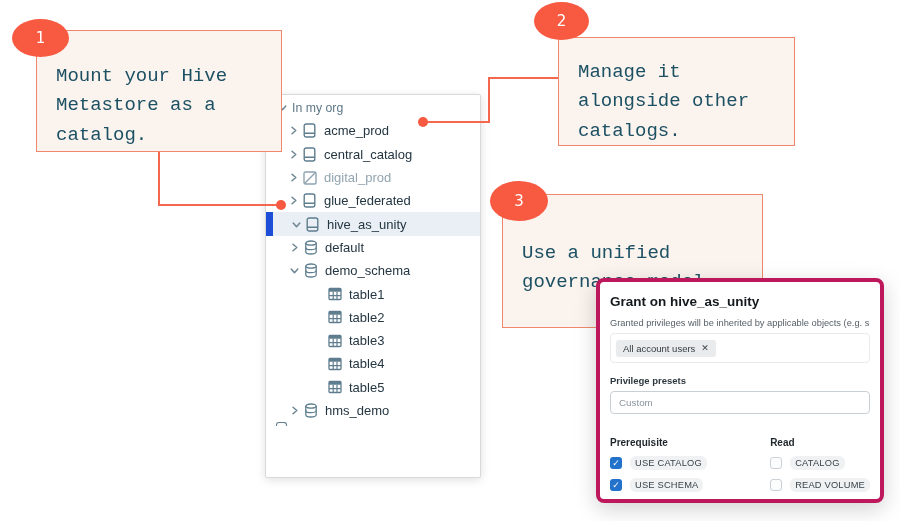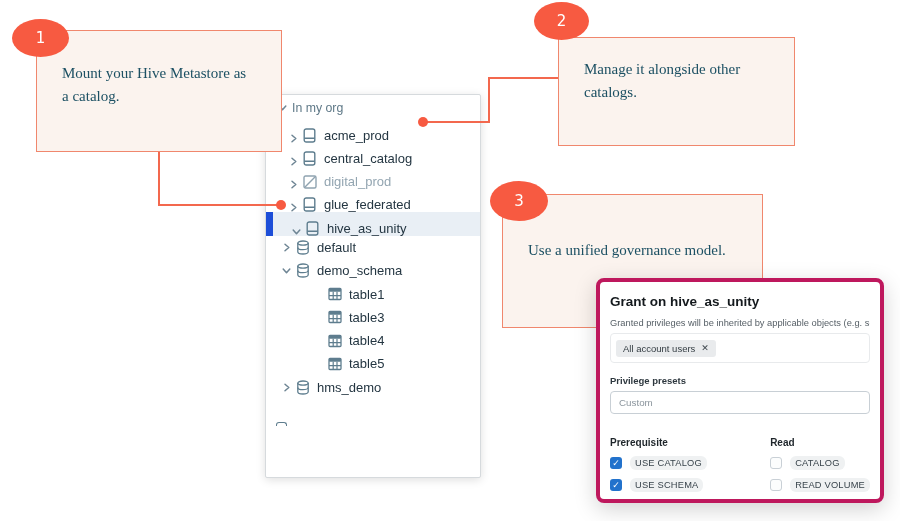--- a/index.html
+++ b/index.html
@@ -7,22 +7,22 @@
     position:relative; width:900px; height:521px; background:#fff; overflow:hidden;
     font-family:"Liberation Sans", sans-serif;
   }
 
   
   .callout { position:absolute; background:#FBF3EE; border:1.5px solid #F0876D; box-sizing:border-box; }
   #co1 { left:36px;  top:30px;  width:246px; height:122px; z-index:2; }
   #co2 { left:558px; top:37px;  width:237px; height:109px; z-index:3; }
   #co3 { left:502px; top:194px; width:261px; height:134px; z-index:2; }
   .callout p {
-    margin:13px; padding:0 12px; color:#1C5063;
-    font-family:Liberation Serif, serif; font-size:15px; line-height:1.55;
+    margin:7px; padding:0 12px; color:#1C5063;
+    font-family:Liberation Mono, monospace; font-size:19px; line-height:1.55;
   }
   #co1 p { margin-top:31px; }
   #co2 p { margin-top:20px; }
   #co3 p { margin-top:44px; }
 
   .badge {
     position:absolute; background:#F75A41; color:#fff; border-radius:50%;
     display:flex; align-items:center; justify-content:center;
     font-family:"DejaVu Sans", sans-serif; font-size:15px; z-index:4;
   }
@@ -42,21 +42,21 @@
   #dot2 { left:418px; top:117px; }
 
   
   .tree-panel {
     position:absolute; left:265px; top:94px; width:216px; height:384px;
     background:#fff; border:1px solid #D6DADD; border-radius:2px;
     box-shadow:0 2px 10px rgba(0,0,0,.13); z-index:1; box-sizing:border-box;
     padding-top:1px; overflow:hidden;
   }
   .tree-row { height:23.3px; display:flex; align-items:center; font-size:13px; color:#243642; cursor:default; }
-  .lv0 { padding-left:12px; } .lv1 { padding-left:23px;align-items:flex-end; } .lv2 { padding-left:16px; } .lv3 { padding-left:62px; }
+  .lv0 { padding-left:12px; } .lv1 { padding-left:23px; } .lv2 { padding-left:24px; } .lv3 { padding-left:62px; }
   .tree-row.selected { background:#E9EFF5; border-left:7px solid #1d4ed8; padding-left:19px; }
   .tree-row.root .lbl { color:#5E7887; font-size:12.3px; }
   .tree-row.muted .lbl { color:#93A5B1; }
   .chev { width:9px; margin-right:5px; display:flex; align-items:center; }
   .ticon { width:15px; margin-right:6px; display:flex; align-items:center; }
   .lbl { white-space:nowrap; }
 
   .icon-sliver {
     position:absolute; left:276px; top:422px; width:11px; height:4px;
     border:1.5px solid #5E7D8E; border-bottom:none; border-radius:3px 3px 0 0;
@@ -242,20 +242,32 @@
           <span class="ticon">
             <svg width="14" height="14" viewBox="0 0 14 14">
               <rect x="1" y="1.5" width="12" height="11" rx="1" fill="none" stroke="#5E7D8E" stroke-width="1.3"></rect>
               <rect x="1" y="1.5" width="12" height="3.2" rx="1" fill="#5E7D8E" stroke="none"></rect>
               <line x1="5.2" y1="4.7" x2="5.2" y2="12.5" stroke="#5E7D8E" stroke-width="1.2"></line>
               <line x1="9" y1="4.7" x2="9" y2="12.5" stroke="#5E7D8E" stroke-width="1.2"></line>
               <line x1="1" y1="8.6" x2="13" y2="8.6" stroke="#5E7D8E" stroke-width="1.2"></line>
             </svg>
           </span>
           <span class="lbl">table1</span>
+        </div>
+        <div class="tree-row lv3">
+          <span class="ticon">
+            <svg width="14" height="14" viewBox="0 0 14 14">
+              <rect x="1" y="1.5" width="12" height="11" rx="1" fill="none" stroke="#5E7D8E" stroke-width="1.3"></rect>
+              <rect x="1" y="1.5" width="12" height="3.2" rx="1" fill="#5E7D8E" stroke="none"></rect>
+              <line x1="5.2" y1="4.7" x2="5.2" y2="12.5" stroke="#5E7D8E" stroke-width="1.2"></line>
+              <line x1="9" y1="4.7" x2="9" y2="12.5" stroke="#5E7D8E" stroke-width="1.2"></line>
+              <line x1="1" y1="8.6" x2="13" y2="8.6" stroke="#5E7D8E" stroke-width="1.2"></line>
+            </svg>
+          </span>
+          <span class="lbl">table2</span>
         </div>
         <div class="tree-row lv3">
           <span class="ticon">
             <svg width="14" height="14" viewBox="0 0 14 14">
               <rect x="1" y="1.5" width="12" height="11" rx="1" fill="none" stroke="#5E7D8E" stroke-width="1.3"></rect>
               <rect x="1" y="1.5" width="12" height="3.2" rx="1" fill="#5E7D8E" stroke="none"></rect>
               <line x1="5.2" y1="4.7" x2="5.2" y2="12.5" stroke="#5E7D8E" stroke-width="1.2"></line>
               <line x1="9" y1="4.7" x2="9" y2="12.5" stroke="#5E7D8E" stroke-width="1.2"></line>
               <line x1="1" y1="8.6" x2="13" y2="8.6" stroke="#5E7D8E" stroke-width="1.2"></line>
             </svg>

